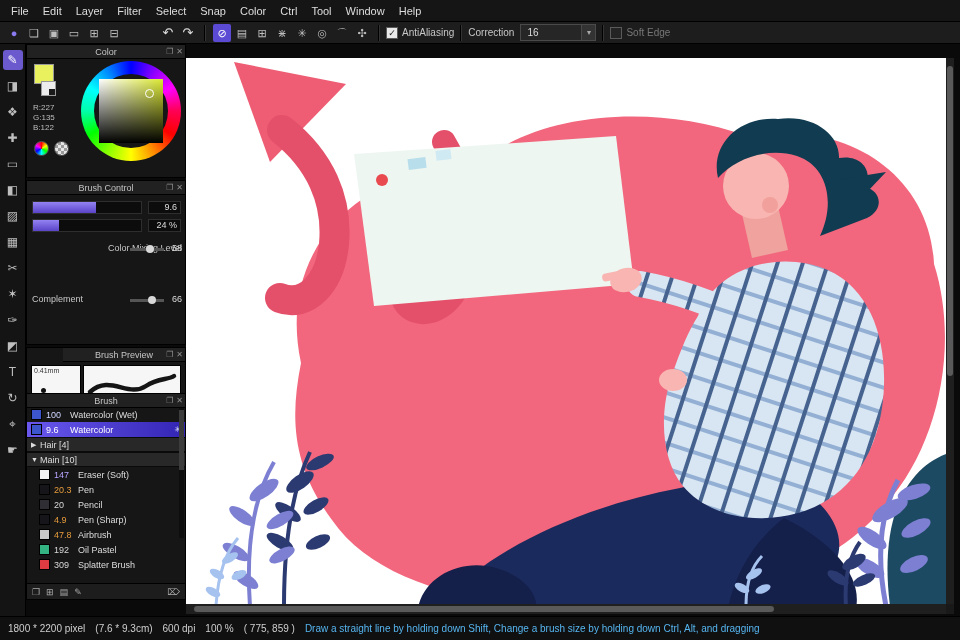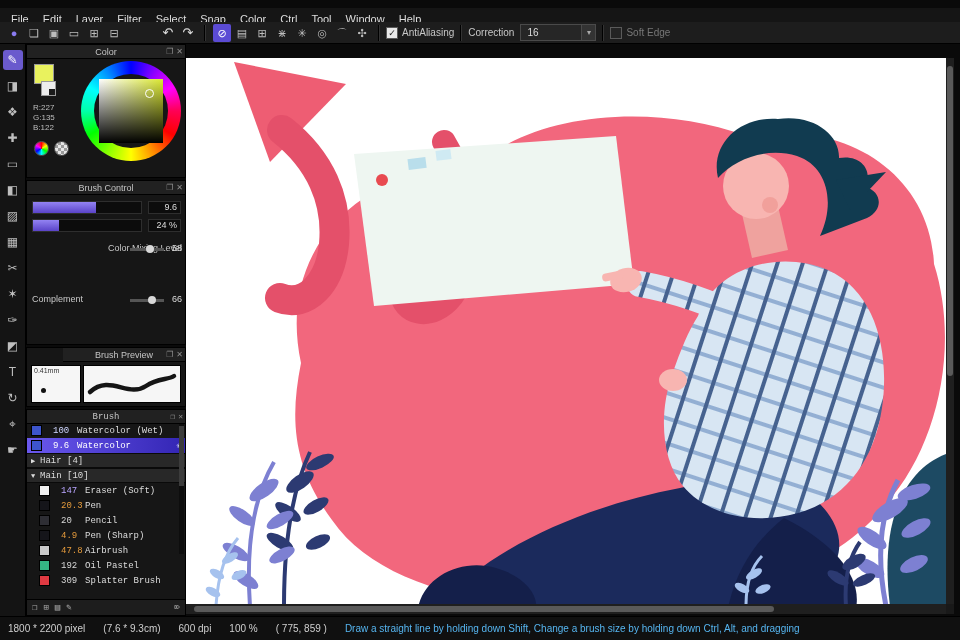--- a/index.html
+++ b/index.html
@@ -1,19 +1,19 @@
 <!DOCTYPE html>
 <html><head>
 <meta charset="utf-8">
 <style>
   html,body{margin:0;padding:0;background:#000;}
   #app{position:relative;width:960px;height:640px;background:#0a0a0a;overflow:hidden;
        font-family:"Liberation Sans",sans-serif;-webkit-font-smoothing:antialiased;}
   
-  #menubar{position:absolute;left:0;top:8px;width:960px;height:22px;background:#151515;
+  #menubar{position:absolute;left:0;top:0;width:960px;height:22px;background:#151515;
            border-bottom:1px solid #000;display:flex;align-items:center;padding-left:4px;box-sizing:border-box;}
   .menu-item{font-size:11px;color:#ddd;padding:0 7px;cursor:default;}
   
   #toolbar2{position:absolute;left:0;top:22px;width:960px;height:22px;background:#1d1d1d;
             border-bottom:1px solid #000;display:flex;align-items:center;box-sizing:border-box;}
   .tb-sep{width:1px;height:16px;background:#000;margin:0 6px;border-right:1px solid #333;}
   .tb-icon{width:18px;height:18px;line-height:18px;text-align:center;font-size:11px;color:#bdbdbd;margin:0 1px;border-radius:2px;}
   .tb-icon.selected{background:#5b4bd4;color:#fff;}
   #left-icons{display:flex;margin-left:4px;}
   #undo-redo{display:flex;margin-left:34px;}
@@ -66,28 +66,28 @@
   .mini-track{position:absolute;right:18px;top:5px;width:34px;height:3px;background:#555;}
   .mini-knob{position:absolute;top:-3px;width:8px;height:8px;border-radius:50%;background:#d8d8d8;margin-left:-4px;}
   .mini-val{position:absolute;right:0;top:0;color:#ddd;}
   
   #panel-bp{top:303px;height:60px;padding-left:36px;}
   #bp-size{position:absolute;left:4px;top:17px;width:50px;height:38px;background:#f6f6f6;border:1px solid #000;box-sizing:border-box;}
   #bp-size .lbl{font-size:7px;color:#333;padding:1px 2px;display:block;}
   #bp-dot{position:absolute;left:9px;top:22px;width:5px;height:5px;border-radius:50%;background:#111;}
   #bp-stroke{position:absolute;left:56px;top:17px;width:98px;height:38px;background:#f6f6f6;border:1px solid #000;box-sizing:border-box;}
   
-  #panel-brush{top:365px;height:207px;font-family:Liberation Mono, monospace;}
+  #panel-brush{top:349px;height:207px;}
   #brush-list{position:absolute;left:0;top:13px;right:0;bottom:16px;overflow:hidden;}
   .brush-row{display:flex;align-items:center;height:15px;font-size:9px;color:#ddd;padding-left:4px;box-sizing:border-box;}
   .brush-row .arrow{display:none;width:9px;font-size:7px;color:#ddd;}
   .brush-row.folder{background:#282828;border-top:1px solid #0a0a0a;border-bottom:1px solid #0a0a0a;}
   .brush-row.folder .arrow{display:inline-block;}
   .brush-row .swatch{width:9px;height:9px;border:1px solid #000;margin-right:4px;flex:none;}
-  .brush-row .num{width:24px;flex:none;margin-left:7px;}
+  .brush-row .num{width:24px;flex:none;}
   .brush-row .lbl{flex:1;white-space:nowrap;overflow:hidden;}
   .brush-row.indent{padding-left:12px;}
   .brush-row.selected{background:linear-gradient(90deg,#6a58ee,#3325b4);color:#fff;}
   .brush-row .gear{margin-left:auto;padding-right:4px;font-size:8px;color:#dfe6ff;}
   #brush-scroll{position:absolute;right:1px;top:14px;width:5px;height:130px;background:#0d0d0d;}
   #brush-scroll .thumb{position:absolute;left:0;top:2px;width:5px;height:60px;background:#3c3c3c;}
   #brush-footer{position:absolute;left:0;right:0;bottom:0;height:15px;background:#1d1d1d;border-top:1px solid #000;
                 display:flex;align-items:center;gap:6px;padding:0 5px;font-size:9px;color:#aaa;}
   #brush-footer .ft-icon:last-child{margin-left:auto;}
   
@@ -98,21 +98,21 @@
   #canvas svg{display:block;}
   #vscroll{position:absolute;left:946px;top:58px;width:8px;height:546px;background:#1f1f1f;}
   #vscroll .thumb{position:absolute;left:1px;top:8px;width:6px;height:310px;background:#5a5a5a;border-radius:3px;}
   #hscroll{position:absolute;left:186px;top:604px;width:760px;height:10px;background:#1f1f1f;}
   #hscroll .thumb{position:absolute;left:8px;top:2px;width:580px;height:6px;background:#5a5a5a;border-radius:3px;}
   #scroll-corner{position:absolute;left:946px;top:604px;width:8px;height:10px;background:#191919;}
   #right-edge{position:absolute;left:954px;top:44px;width:6px;height:572px;background:#0a0a0a;}
   
   #statusbar{position:absolute;left:0;top:616px;width:960px;height:24px;background:#101010;border-top:1px solid #000;
              display:flex;align-items:center;padding-left:8px;box-sizing:border-box;}
-  .status-seg{font-size:10px;color:#cfcfcf;margin-right:18px;white-space:nowrap;}
+  .status-seg{font-size:10px;color:#cfcfcf;margin-right:10px;white-space:nowrap;}
   #status-hint{font-size:10px;color:#56b5f0;white-space:nowrap;}
 </style>
 </head>
 <body>
 
 <div id="app">
 
   <div id="menubar">
 
   <span class="menu-item">File</span>

